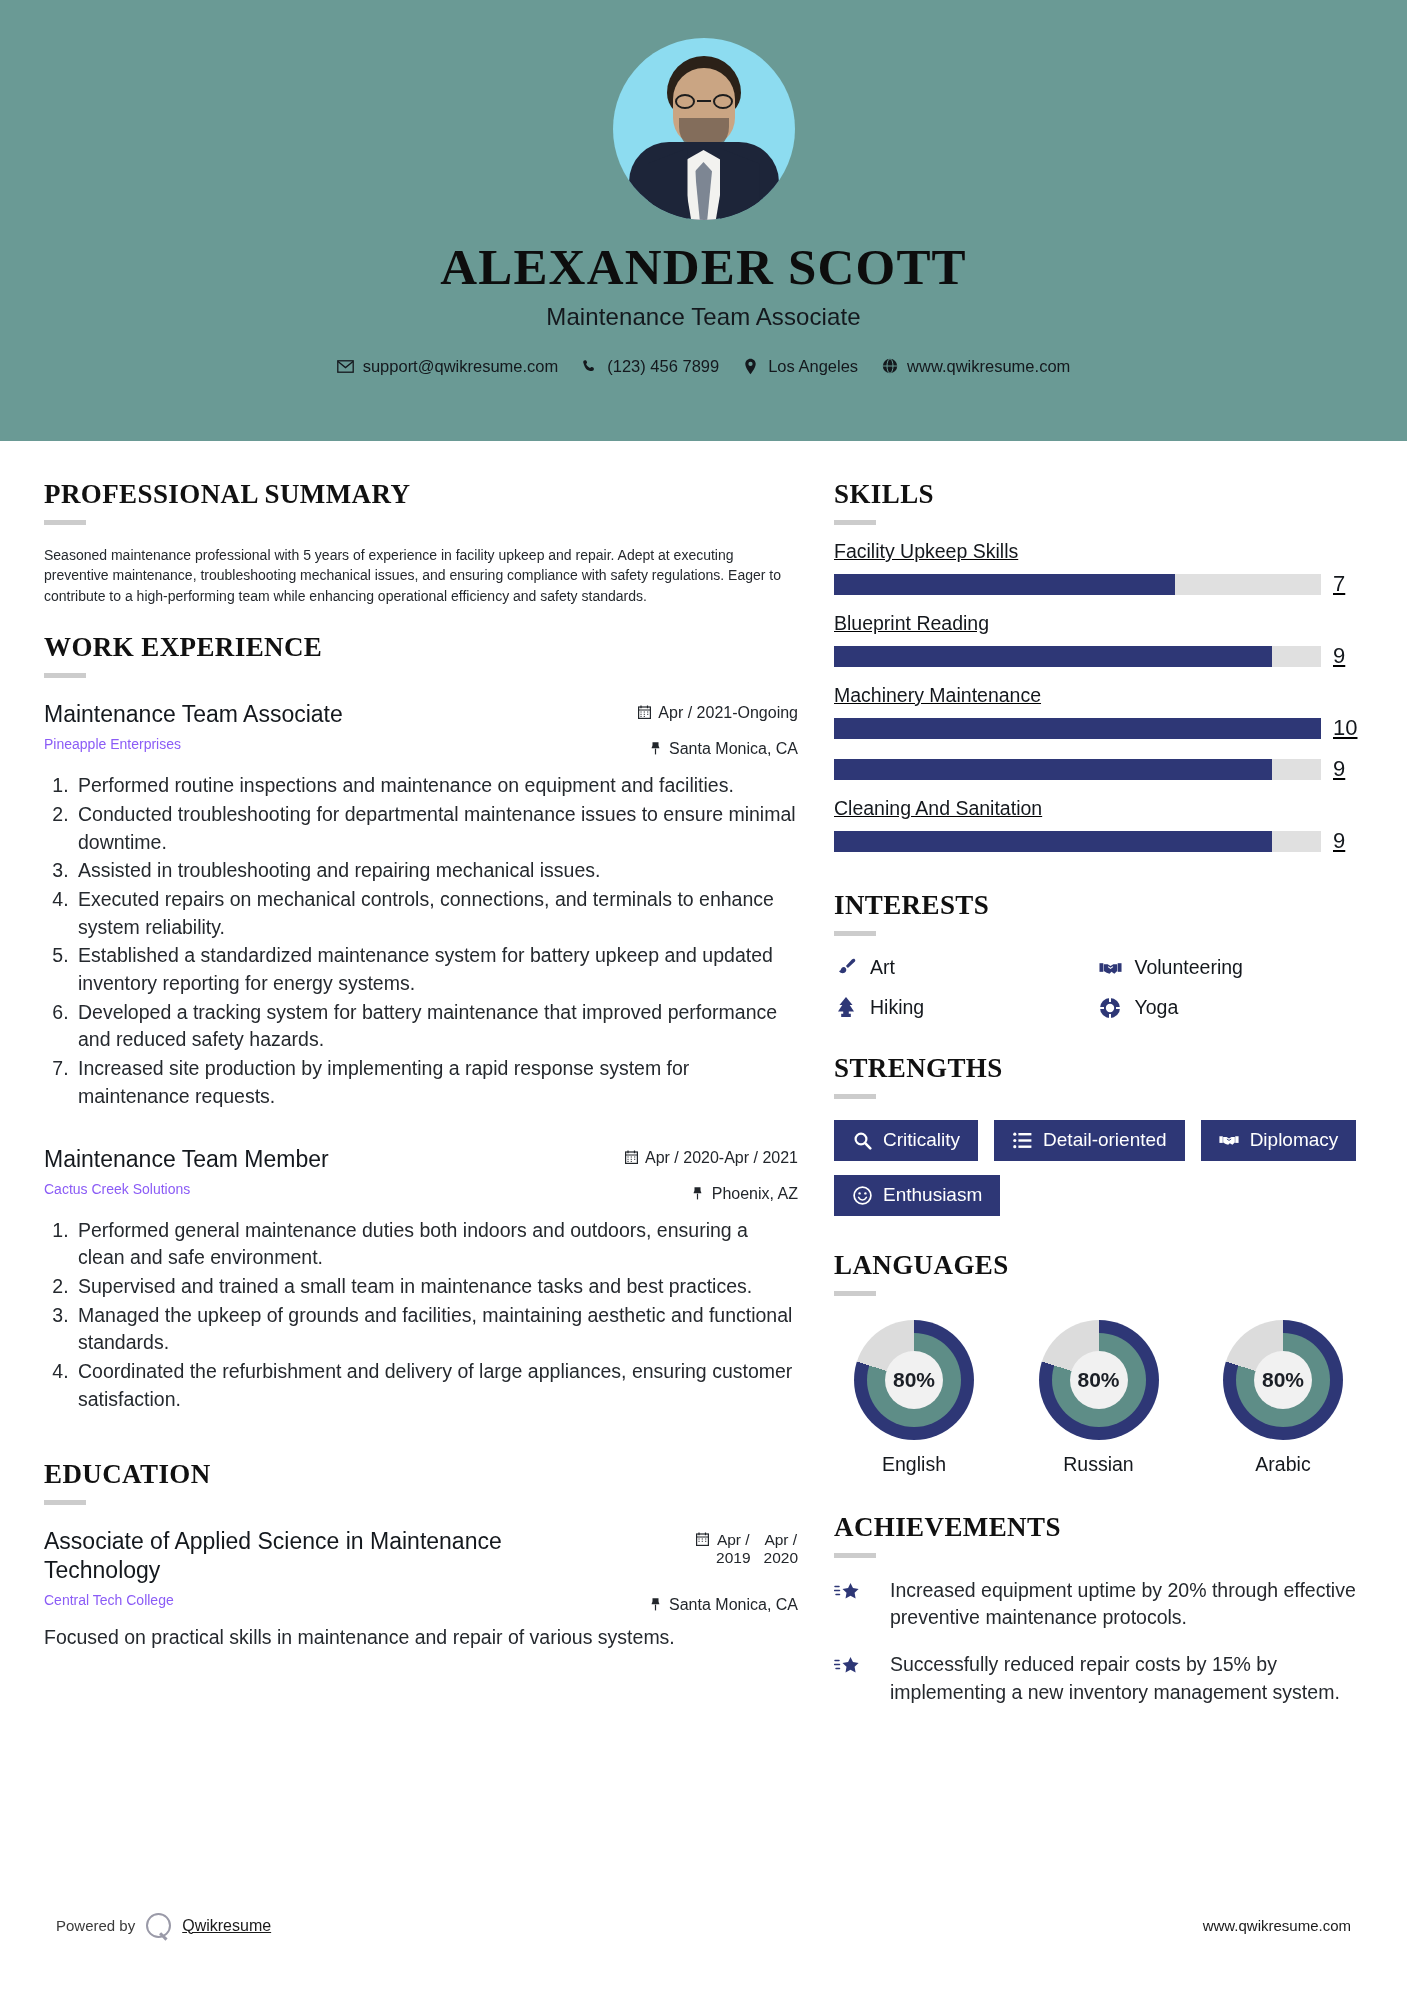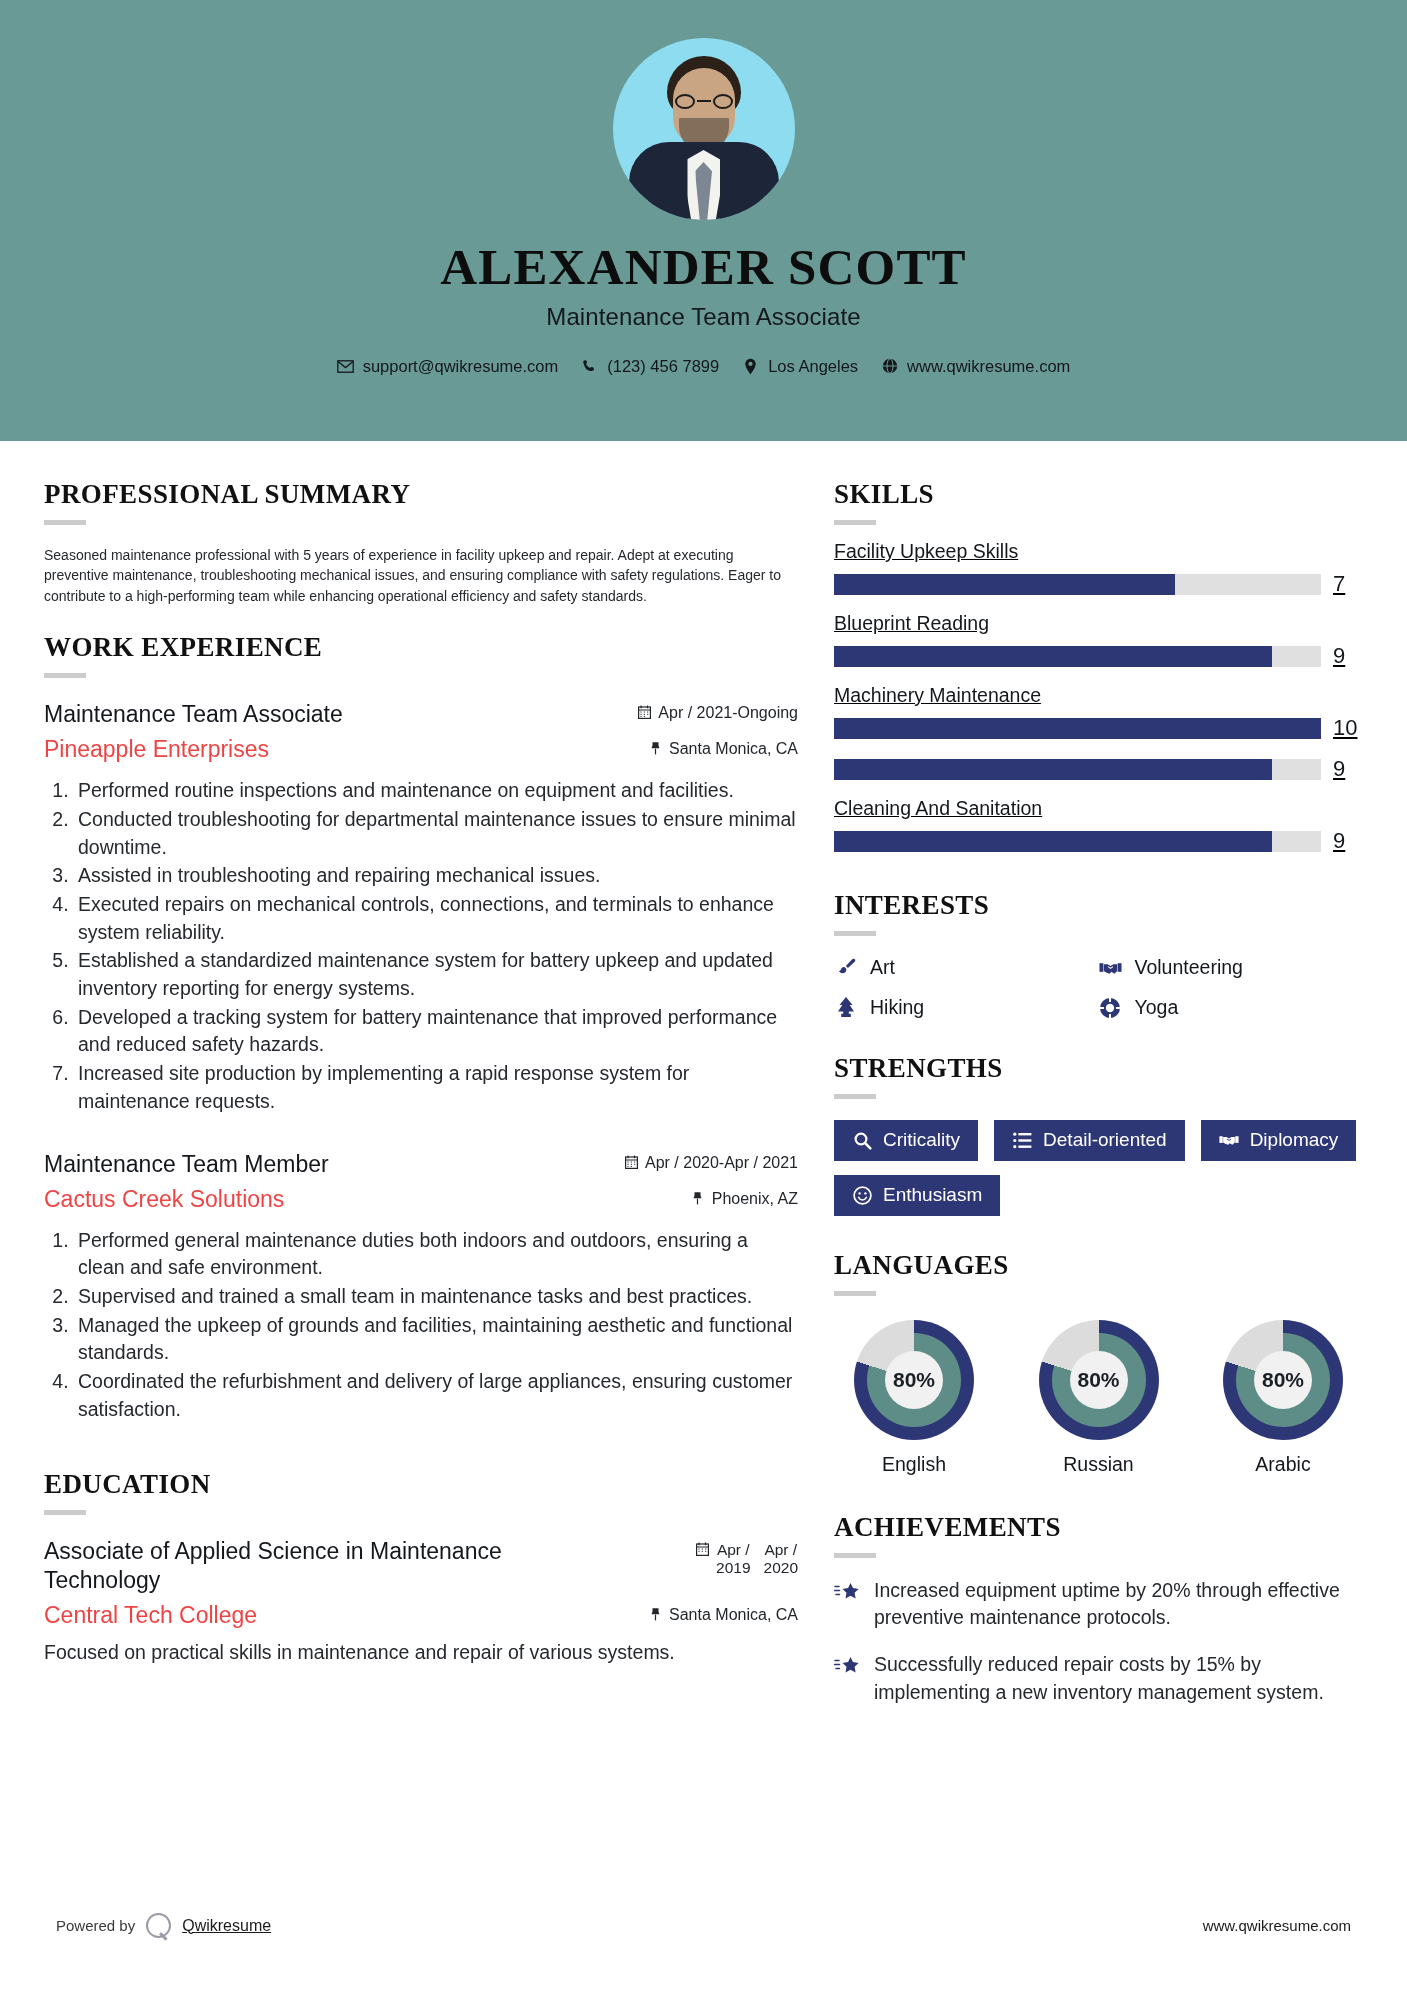--- a/index.html
+++ b/index.html
@@ -124,21 +124,21 @@
     line-height: 1.46;
     color: #25292e;
     margin-top: 20px;
   }
 
   
   .entry { margin-top: 22px; }
   .entry-head { display: flex; justify-content: space-between; align-items: flex-start; }
   .entry-title { font-size: 23px; color: #14181d; max-width: 575px; line-height: 1.26; }
   .entry-sub  { display: flex; justify-content: space-between; align-items: flex-start; margin-top: 7px; }
-  .entry-org  { font-size: 23px; color: #ef4444; }
+  .entry-org  { font-size: 14px; color: #8b5cf6; }
   .meta {
     font-size: 16px; color: #22262b; display: flex; align-items: flex-start; gap: 7px;
     white-space: nowrap; padding-top: 4px;
   }
   .meta .mi { width: 14px; height: 16px; flex: 0 0 14px; display: inline-flex; align-items: center; justify-content: center; }
   .meta-date2 { display: flex; gap: 13px; font-size: 15.5px; line-height: 1.12; text-align: center; }
   .meta-date2 span { display: block; }
 
   ol.bullets { margin: 14px 0 0 0; padding-left: 30px; }
   ol.bullets li {
@@ -180,21 +180,21 @@
     position: absolute; inset: 13px; border-radius: 50%;
   }
   .donut .hole {
     position: absolute; inset: 31px; border-radius: 50%;
     background: #f1f1f1; display: flex; align-items: center; justify-content: center;
     font-size: 21px; font-weight: bold; color: #1b1f26;
   }
   .lang-name { font-size: 19.5px; color: #14181d; margin-top: 13px; }
 
   
-  .ach { display: flex; gap: 14px; margin-top: 19px; }
+  .ach { display: flex; gap: 30px; margin-top: 19px; }
   .ach-ic { width: 26px; height: 26px; flex: 0 0 26px; margin-top: 3px; }
   .ach-tx { font-size: 19.5px; line-height: 1.42; color: #25292e; }
 
   
   .footer {
     position: absolute; left: 0; right: 0; bottom: 52px;
     padding: 0 56px; display: flex; justify-content: space-between; align-items: center;
     font-size: 15px; color: #3a3a3a;
   }
   .brand { display: flex; align-items: center; gap: 11px; }

